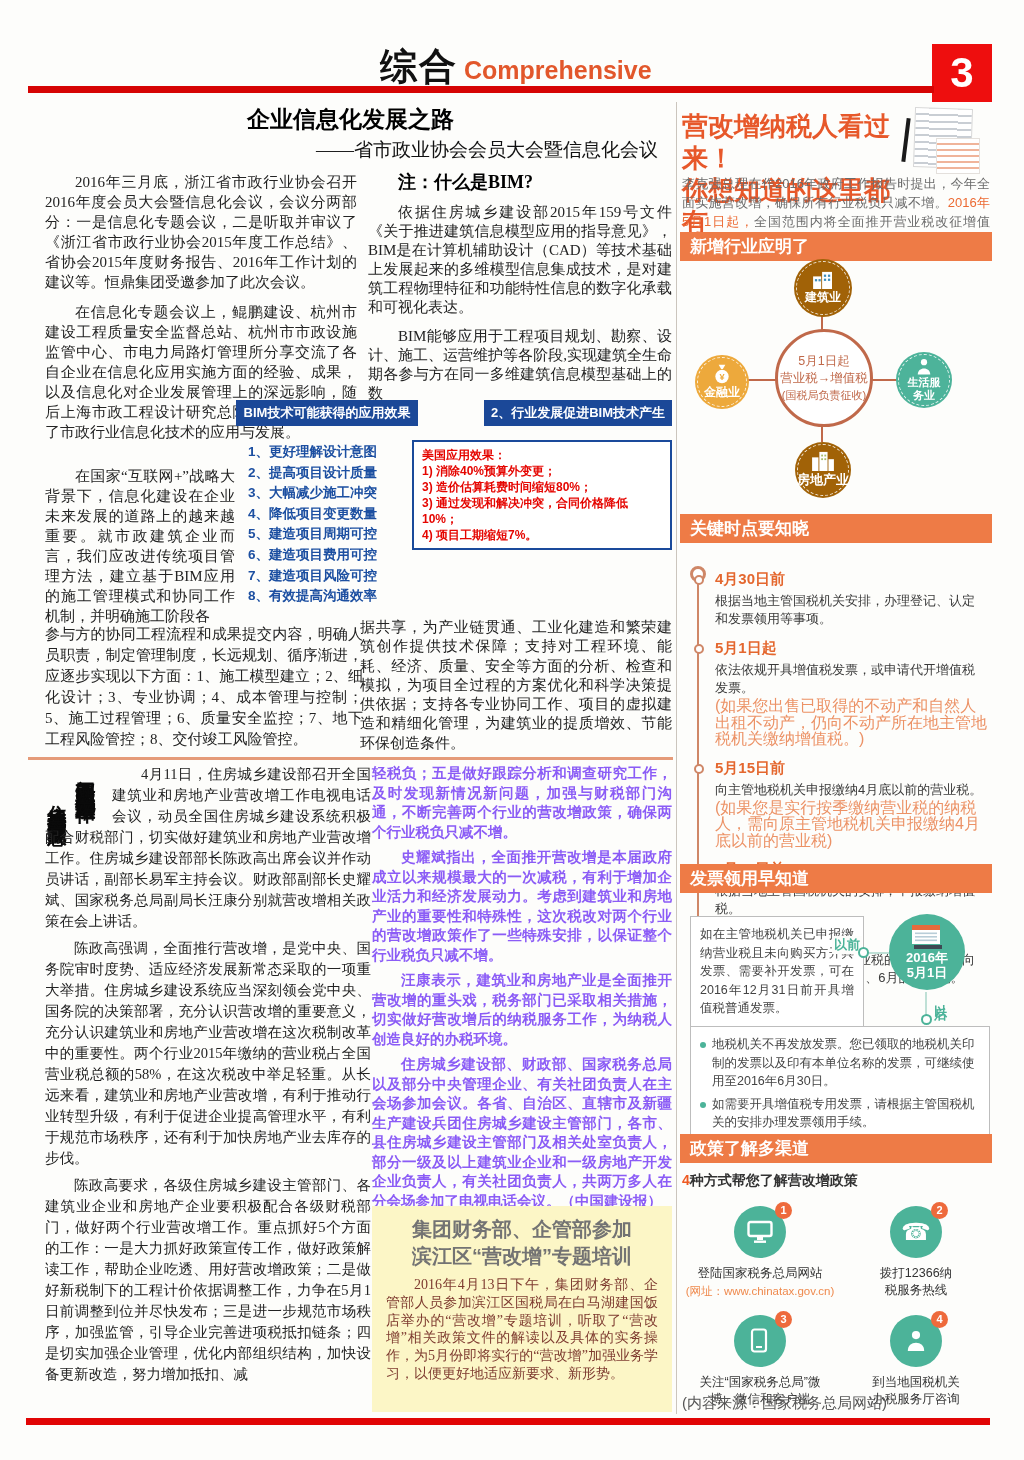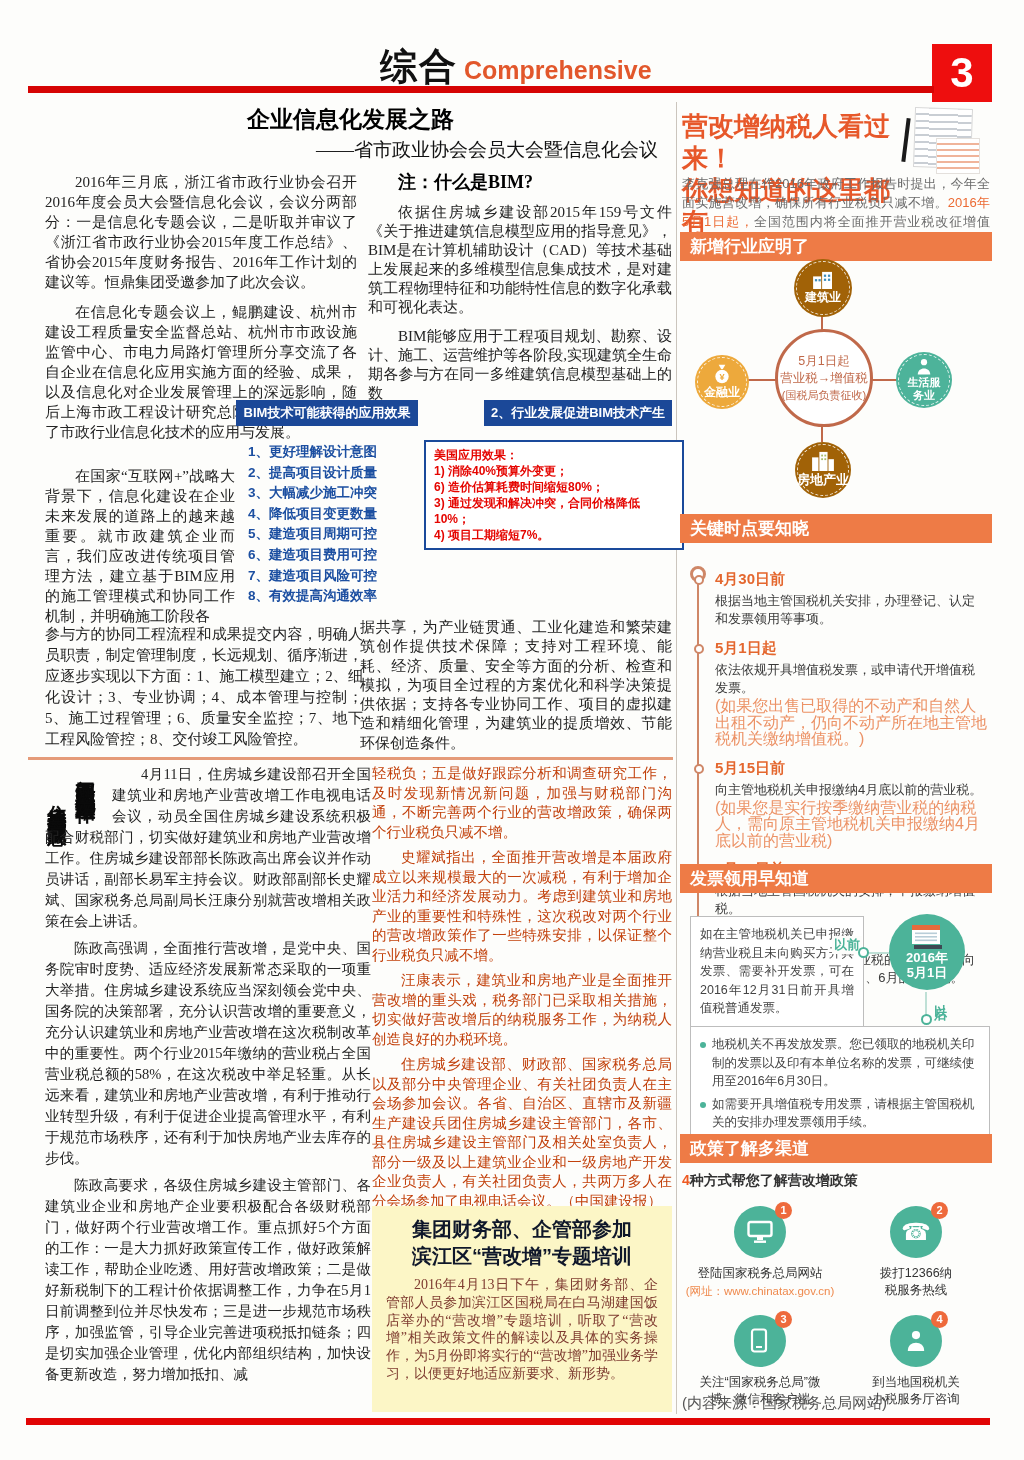--- a/index.html
+++ b/index.html
@@ -36,26 +36,26 @@
              background:linear-gradient(135deg,#e8f1f7 0%,#cfe2ef 45%,#a9c9de 100%);}
 
   
   .vtitle-float{float:left;padding:0 16px 8px 2px;}
   .vt{writing-mode:vertical-rl;text-orientation:upright;display:inline-block;vertical-align:top;
       font-weight:bold;color:#0a0a0a;}
   .vtA{font-size:20px;letter-spacing:1.5px;margin-left:7px;}
   .vtB{font-size:19px;letter-spacing:1.5px;margin-top:26px;}
   .a2text{font-size:14.5px;line-height:21px;color:#232323;}
   .a2text p{margin:0 0 6px 0;}
-  .a2text2{font-size:14.5px;line-height:19.5px;color:#c2410c;}
+  .a2text2{font-size:14.5px;line-height:19.5px;color:#8b5cf6;font-weight:bold;}
   .a2text2 p{margin:0 0 6px 0;}
 
   
   .ybox{background:#fcf6c6;padding:10px 14px;}
-  .ybox-title{font-size:20px;line-height:27px;font-weight:bold;text-align:center;color:#0f172a;}
+  .ybox-title{font-size:20px;line-height:27px;font-weight:bold;text-align:center;color:#737373;}
   .ybox-body{font-size:14px;line-height:17.8px;color:#7e3b30;margin-top:6px;}
 
   
   .sb-title{font-size:26px;line-height:32px;font-weight:bold;color:#e7582a;}
   .sb-intro{font-size:13px;line-height:19px;color:#6b6b6b;}
   .sb-intro .hl{color:#ec6a33;}
   .obar{background:#ee7b46;color:#fff;font-size:17px;font-weight:bold;height:29px;line-height:29px;
         padding-left:10px;width:302px;}
   .circle{border-radius:50%;position:absolute;display:flex;flex-direction:column;align-items:center;
           justify-content:center;color:#fff;font-weight:bold;text-align:center;}
@@ -136,24 +136,24 @@
     <div>1、更好理解设计意图</div>
     <div>2、提高项目设计质量</div>
     <div>3、大幅减少施工冲突</div>
     <div>4、降低项目变更数量</div>
     <div>5、建造项目周期可控</div>
     <div>6、建造项目费用可控</div>
     <div>7、建造项目风险可控</div>
     <div>8、有效提高沟通效率</div>
   </div>
 
-  <div class="abs effectbox usitems" style="left:424px;top:440px;width:240px;">
+  <div class="abs effectbox usitems" style="left:412px;top:440px;width:240px;">
     <div class="ttl">美国应用效果：</div>
     <div>1) 消除40%预算外变更；</div>
-    <div>6) 造价估算耗费时间缩短80%；</div>
+    <div>3) 造价估算耗费时间缩短80%；</div>
     <div>3) 通过发现和解决冲突，合同价格降低10%；</div>
     <div>4) 项目工期缩短7%。</div>
   </div>
 
 
   <div class="abs bodytext serif just" style="left:360px;top:618px;width:312px;line-height:19.3px;">
     <p>据共享，为产业链贯通、工业化建造和繁荣建筑创作提供技术保障；支持对工程环境、能耗、经济、质量、安全等方面的分析、检查和模拟，为项目全过程的方案优化和科学决策提供依据；支持各专业协同工作、项目的虚拟建造和精细化管理，为建筑业的提质增效、节能环保创造条件。</p>
   </div>
 
   <div class="abs" style="left:28px;top:757px;width:645px;height:3px;background:#e59b79;"></div>

